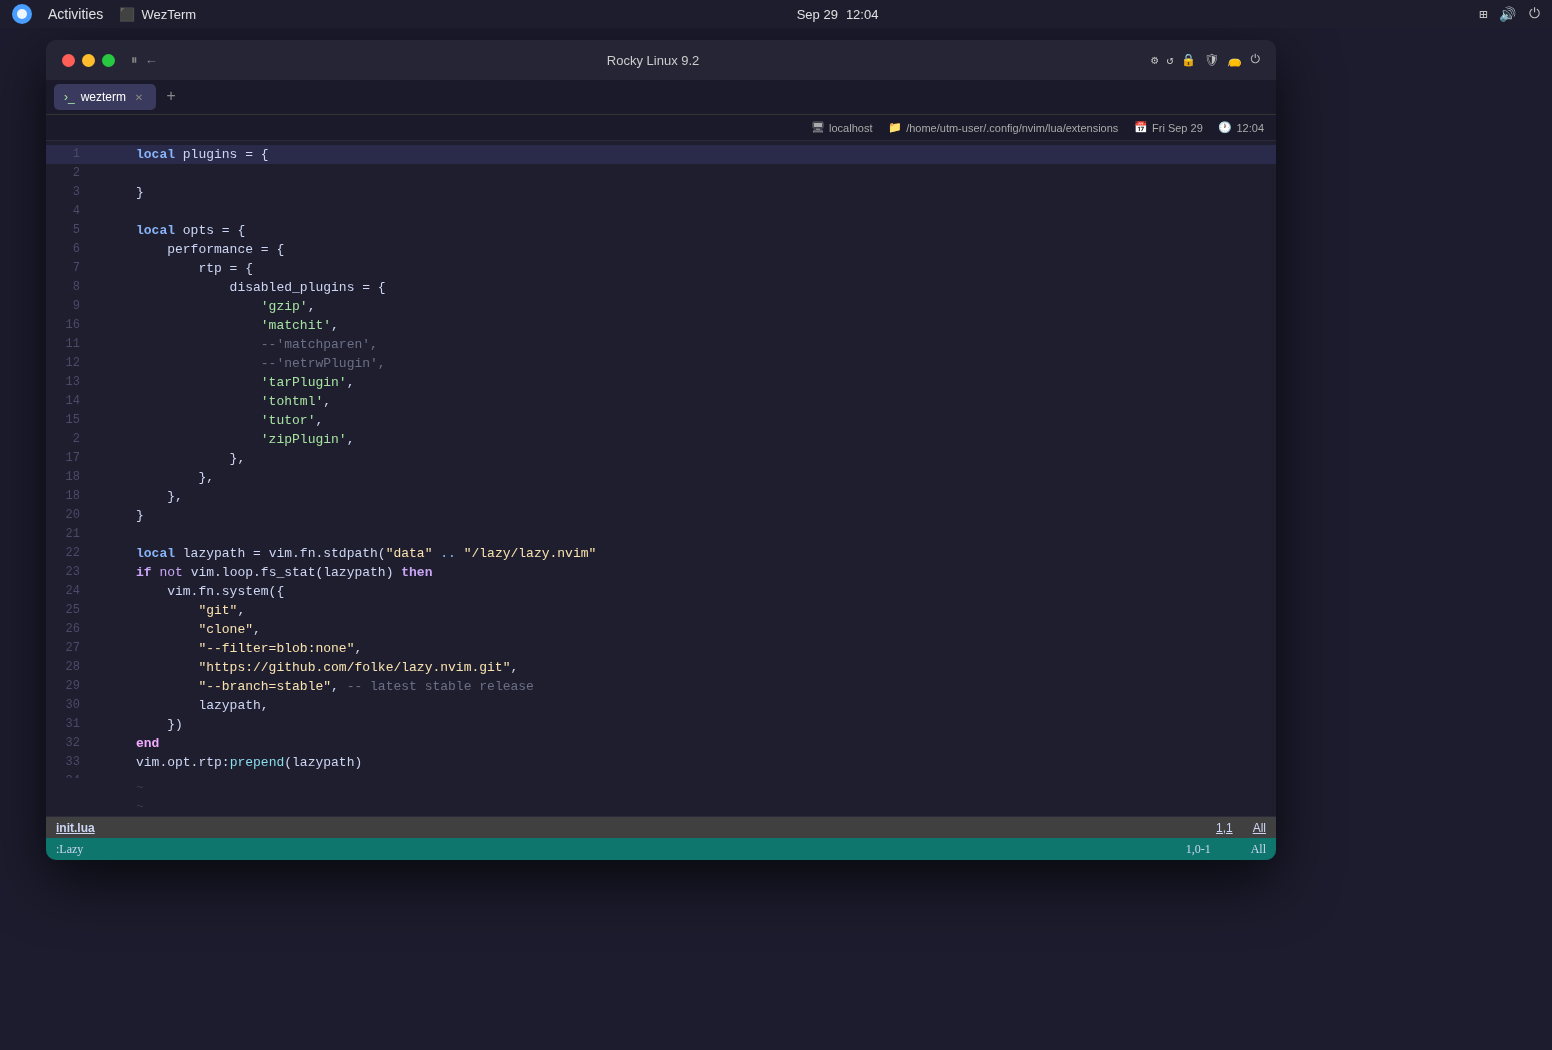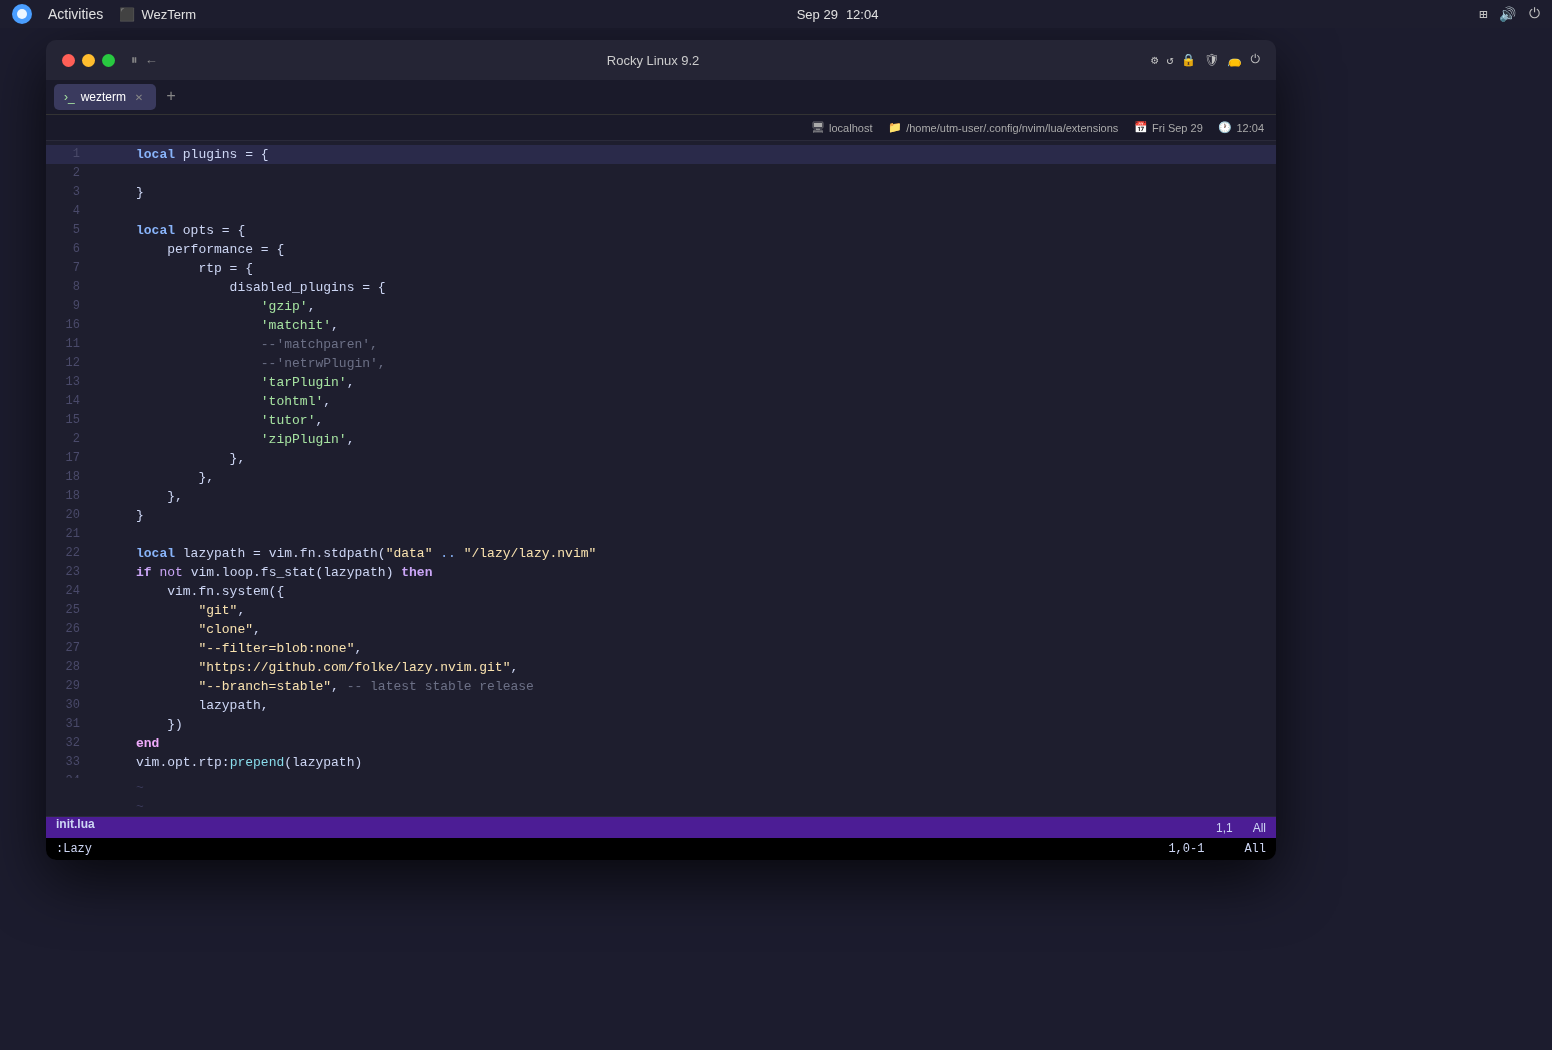--- a/index.html
+++ b/index.html
@@ -286,50 +286,52 @@
     .prepend-fn { color: #89dceb; }
 
     
     .cursor-line {
       background: #2a2a4a;
     }
 
     
     .status-bar {
       height: 22px;
-      background: #4c1d95;
-      display: flex;
+      background: #404040;
+      display: flex;
+      align-items: center;
       padding: 0 10px;
       font-size: 12px;
       font-family: sans-serif;
       color: #cdd6f4;
       border-top: 1px solid #2a2a3a;
       flex-shrink: 0;
+      text-decoration: underline;
     }
 
     .status-filename {
       flex: 1;
       font-weight: bold;
     }
 
     .status-right {
       display: flex;
       gap: 20px;
       align-items: center;
     }
 
     
     .cmd-line {
       height: 22px;
-      background: #000000;
+      background: #0f766e;
       display: flex;
       align-items: center;
       padding: 0 10px;
       font-size: 12px;
-      font-family: Liberation Mono, monospace;
+      font-family: Liberation Serif, serif;
       color: #cdd6f4;
       flex-shrink: 0;
     }
 
     
     .tilde { color: #3a3a5a; }
   </style>
 </head>
 <body>
 

